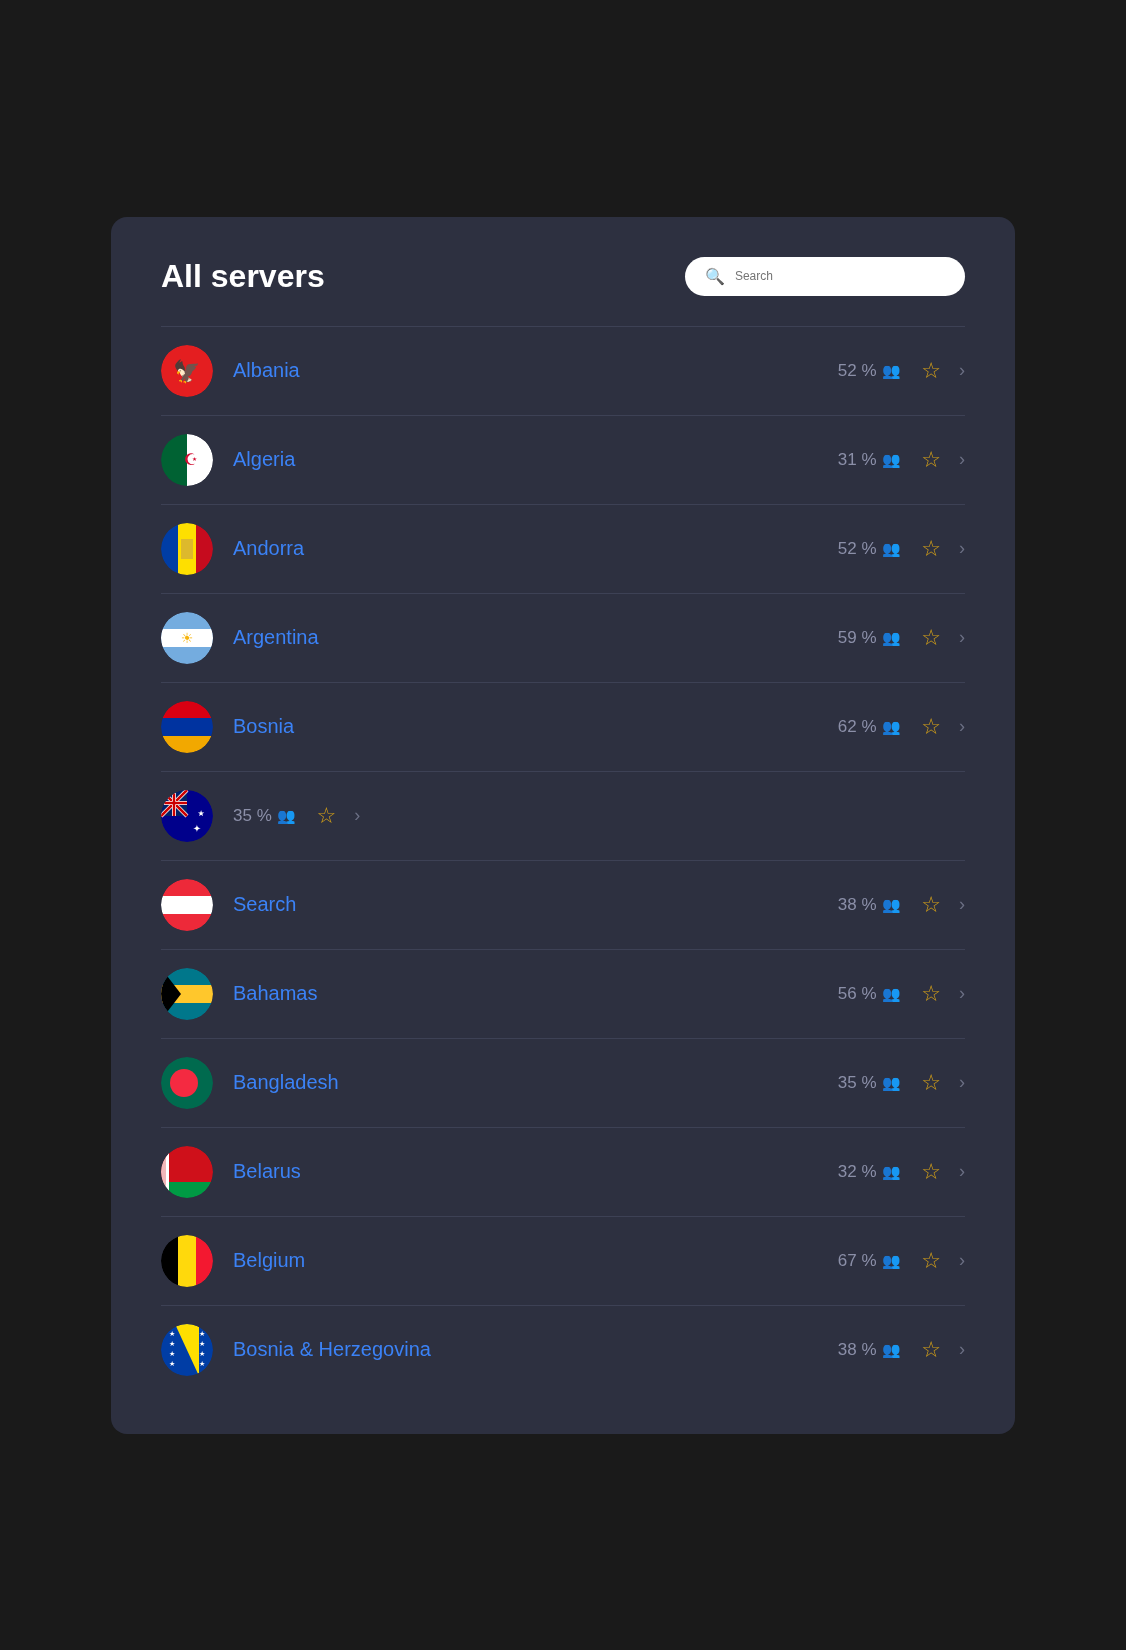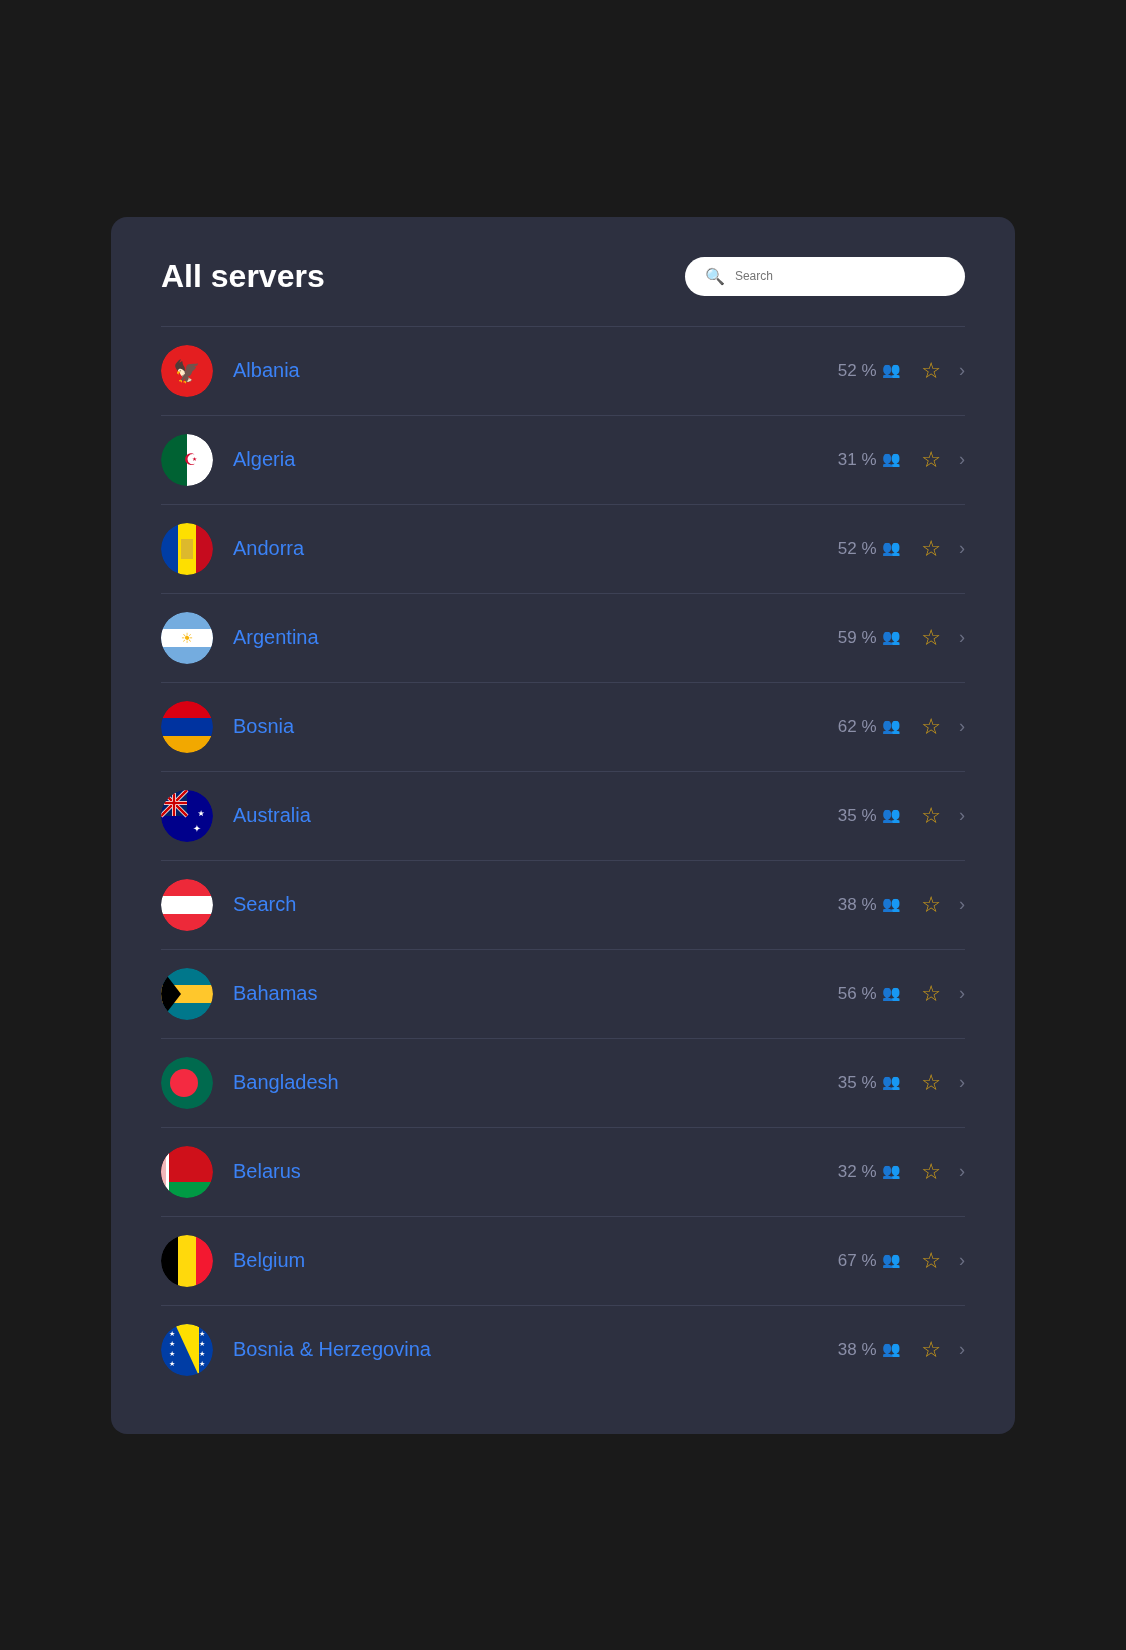--- a/index.html
+++ b/index.html
@@ -82,21 +82,21 @@
 
     .country-name {
       color: #3b82f6;
       font-size: 20px;
       font-weight: 500;
       flex: 1;
     }
 
     .load-info {
       display: flex;
-      align-items: flex-start;
+      align-items: center;
       gap: 6px;
       color: #8b8fa8;
       font-size: 17px;
       margin-right: 20px;
       white-space: nowrap;
     }
 
     .users-icon {
       font-size: 15px;
       color: #8b8fa8;
@@ -255,21 +255,20 @@
         <line x1="26" y1="0" x2="0" y2="26" stroke="#CC0000" stroke-width="2.5"></line>
         <line x1="13" y1="0" x2="13" y2="26" stroke="white" stroke-width="4"></line>
         <line x1="0" y1="13" x2="26" y2="13" stroke="white" stroke-width="4"></line>
         <line x1="13" y1="0" x2="13" y2="26" stroke="#CC0000" stroke-width="2.5"></line>
         <line x1="0" y1="13" x2="26" y2="13" stroke="#CC0000" stroke-width="2.5"></line>
         <text x="36" y="42" text-anchor="middle" font-size="10" fill="white">✦</text>
         <text x="40" y="26" text-anchor="middle" font-size="8" fill="white">★</text>
       </g>
     </svg>
     </div>
-    <span class="country-name">Australia</span>
     <div class="load-info">
       <span>35 %</span>
       <span class="users-icon">👥</span>
     </div>
     <span class="star-icon">☆</span>
     <span class="chevron-icon">›</span>
   </li>
       <li class="country-item">
     <div class="flag-circle">
       <svg viewBox="0 0 52 52" xmlns="http://www.w3.org/2000/svg">

